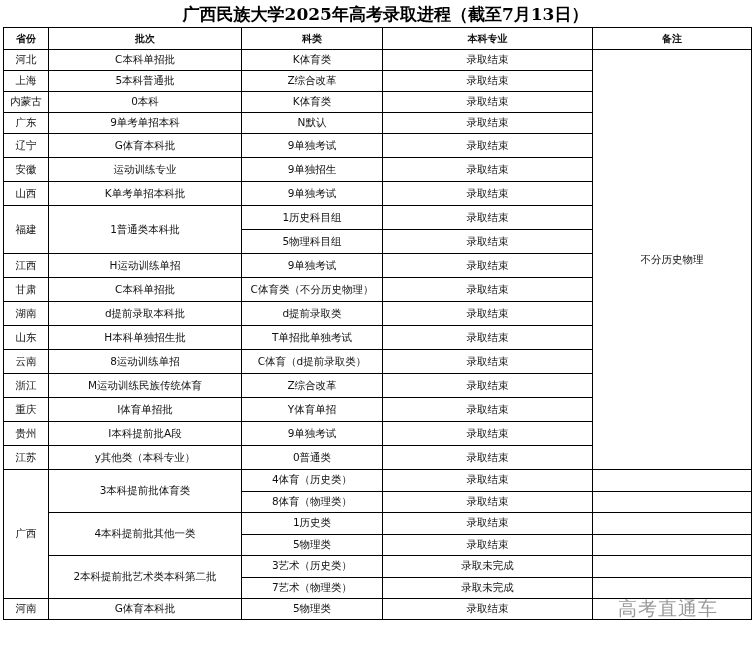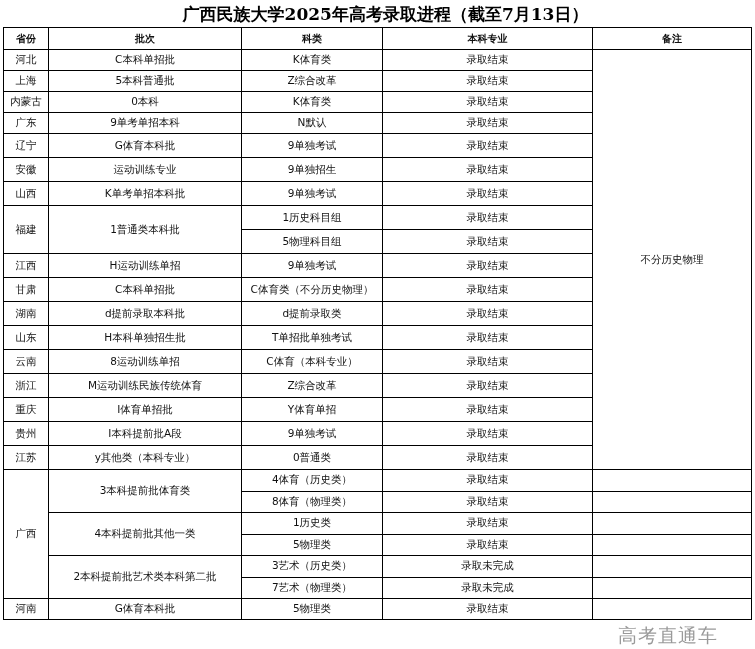--- a/index.html
+++ b/index.html
@@ -10,21 +10,21 @@
              font-size: 17px; line-height: 28px; color: #000; padding-left: 8px; }
     table.grid { position: absolute; left: 3px; top: 27px; border-collapse: collapse;
                  table-layout: fixed; }
     table.grid td, table.grid th { border: 1px solid #000; padding: 0; text-align: center;
                  vertical-align: middle; font-size: 10.5px; white-space: nowrap; overflow: hidden; }
     table.grid th { font-weight: bold; font-size: 10px; height: 21px; }
     .r22 { height: 21px; }
     .r25 { height: 24px; }
     .r225 { height: 21.5px; }
     .note-cell { font-size: 11px; }
-    .watermark { position: absolute; left: 618px; top: 623px; font-size: 19px;
+    .watermark { position: absolute; left: 618px; top: 596px; font-size: 19px;
                  color: #9a9a9a; letter-spacing: 1px; pointer-events: none; }
   </style>
 </head>
 <body>
 
 <div class="title">广西民族大学2025年高考录取进程（截至7月13日）</div>
 
 <table class="grid">
   <colgroup>
     <col style="width:45px">
@@ -116,21 +116,21 @@
       </tr>
       <tr class="r25">
         <td>山东</td>
         <td>H本科单独招生批</td>
         <td>T单招批单独考试</td>
         <td>录取结束</td>
       </tr>
       <tr class="r25">
         <td>云南</td>
         <td>8运动训练单招</td>
-        <td>C体育（本科专业）</td>
+        <td>C体育（d提前录取类）</td>
         <td>录取结束</td>
       </tr>
       <tr class="r25">
         <td>浙江</td>
         <td>M运动训练民族传统体育</td>
         <td>Z综合改革</td>
         <td>录取结束</td>
       </tr>
       <tr class="r25">
         <td>重庆</td>

